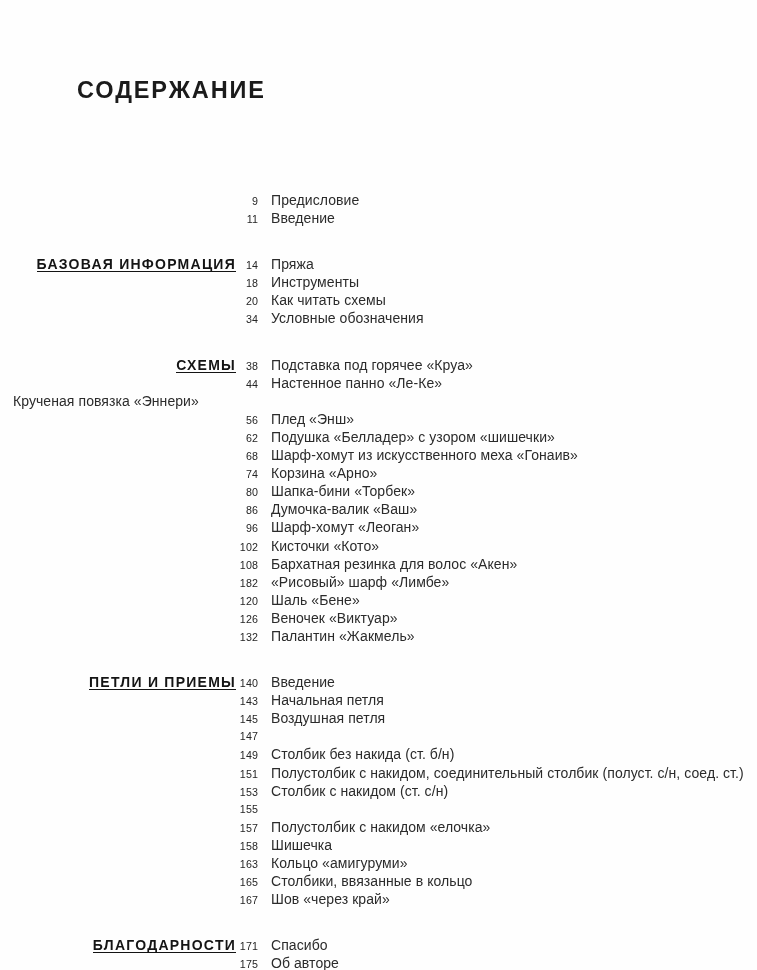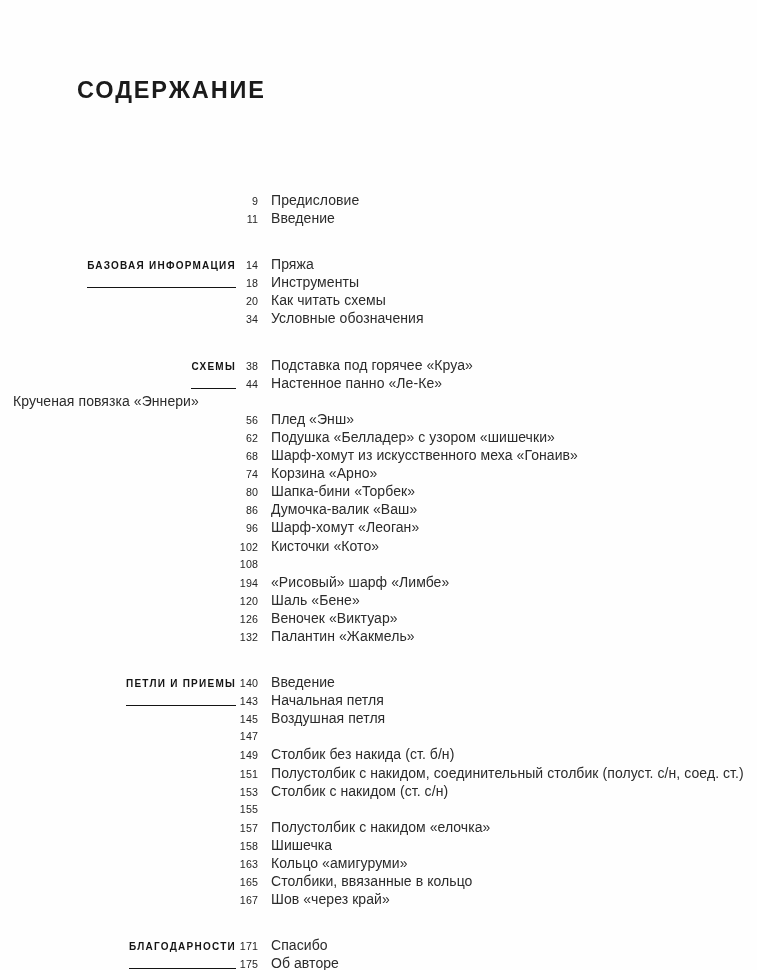--- a/index.html
+++ b/index.html
@@ -54,27 +54,27 @@
   .section-head {
     position: absolute;
     left: 0;
     top: 0px;
     width: 236px;
     text-align: right;
     pointer-events: none;
   }
   .section-head-inner {
     display: inline-block;
-    font-size: 10px;
+    font-size: 14px;
     font-weight: bold;
     letter-spacing: 1.25px;
     color: #141414;
     line-height: 11px;
     border-bottom: 1.6px solid #141414;
-    padding-bottom: 16px;
+    padding-bottom: 1px;
     white-space: nowrap;
   }
 
   .rows {
     display: block;
   }
 
   .row {
     display: flex;
     align-items: baseline;
@@ -180,23 +180,24 @@
           <div class="row">
             <span class="row-page">96</span>
             <span class="row-title">Шарф-хомут «Леоган»</span>
           </div>
           <div class="row">
             <span class="row-page">102</span>
             <span class="row-title">Кисточки «Кото»</span>
           </div>
           <div class="row">
             <span class="row-page">108</span>
-          </div>
-          <div class="row">
-            <span class="row-page">194</span>
+            <span class="row-title">Бархатная резинка для волос «Акен»</span>
+          </div>
+          <div class="row">
+            <span class="row-page">182</span>
             <span class="row-title">«Рисовый» шарф «Лимбе»</span>
           </div>
           <div class="row">
             <span class="row-page">120</span>
             <span class="row-title">Шаль «Бене»</span>
           </div>
           <div class="row">
             <span class="row-page">126</span>
             <span class="row-title">Веночек «Виктуар»</span>
           </div>

